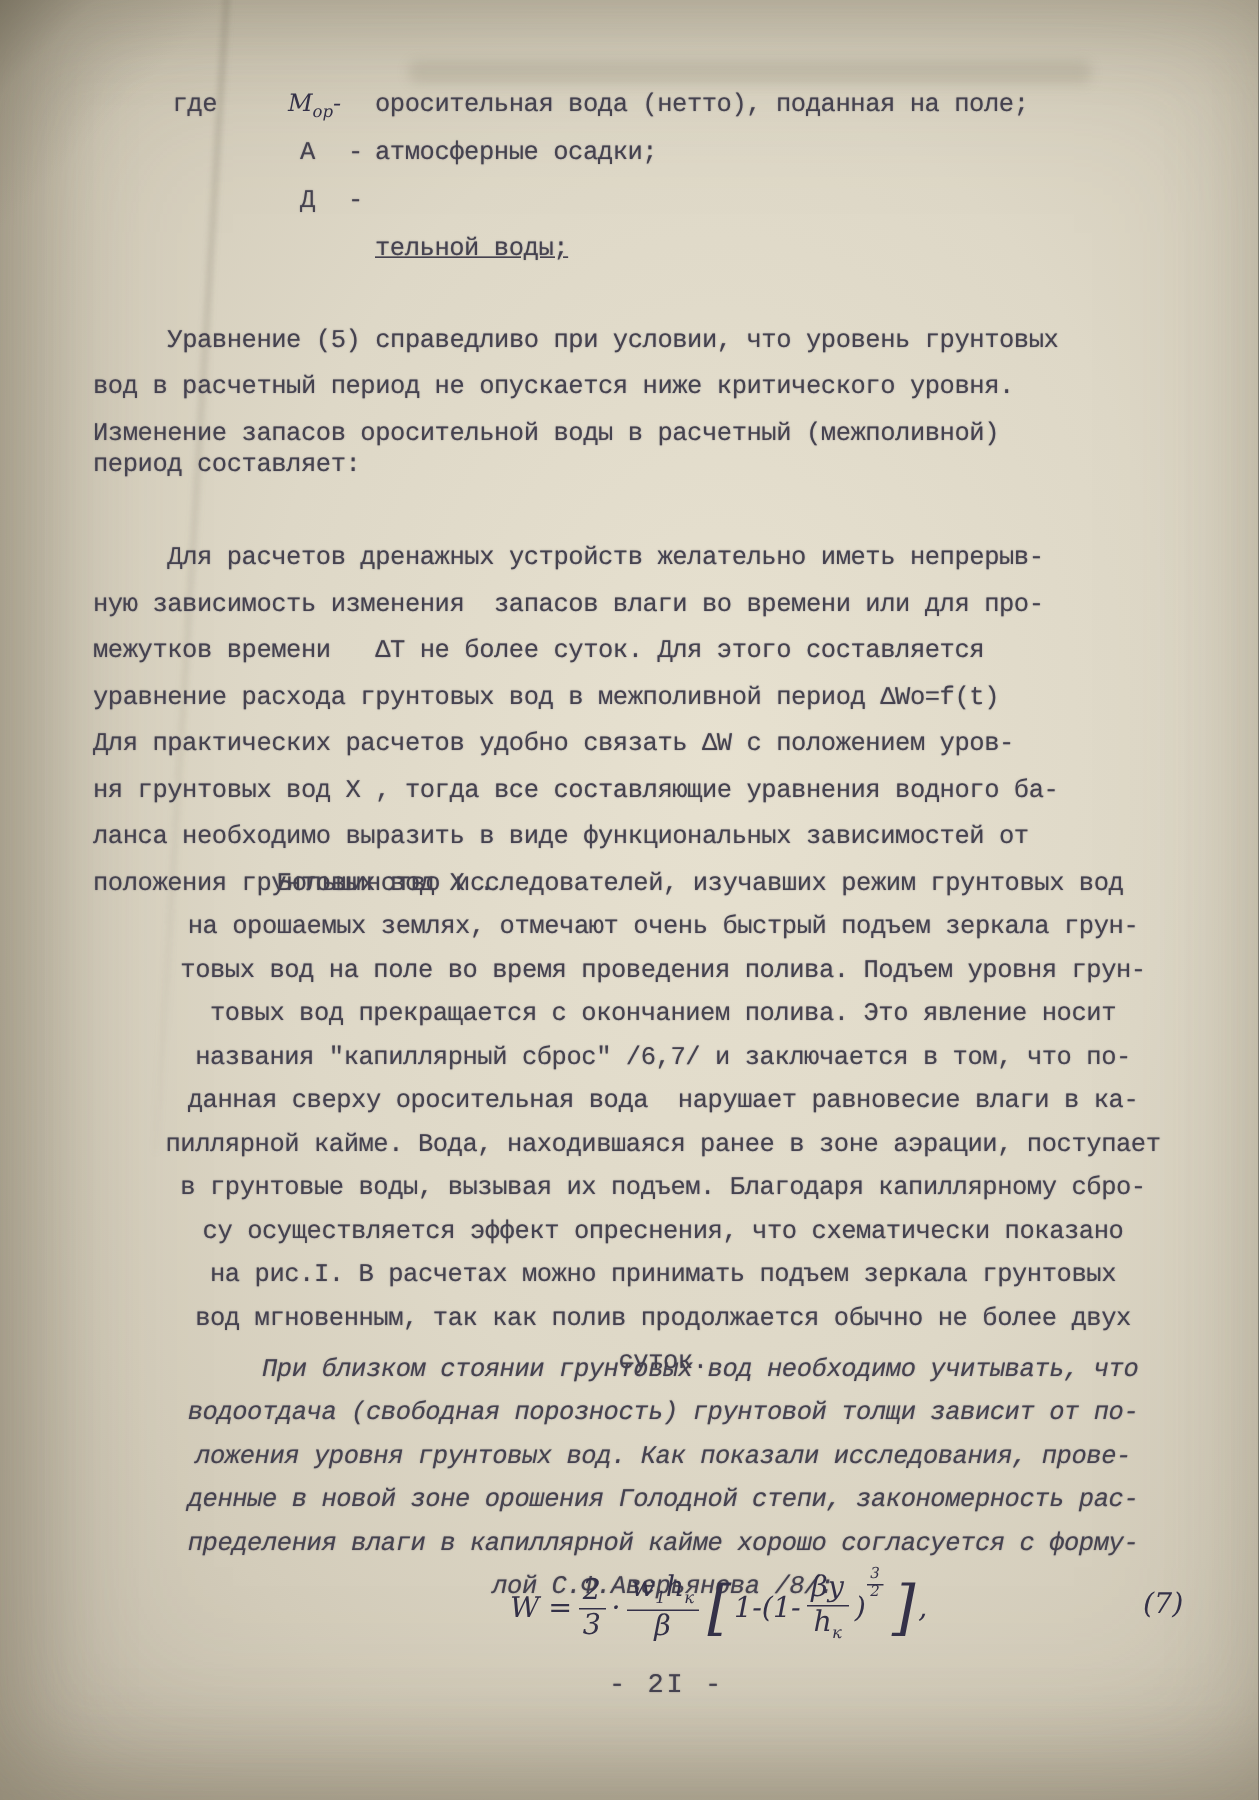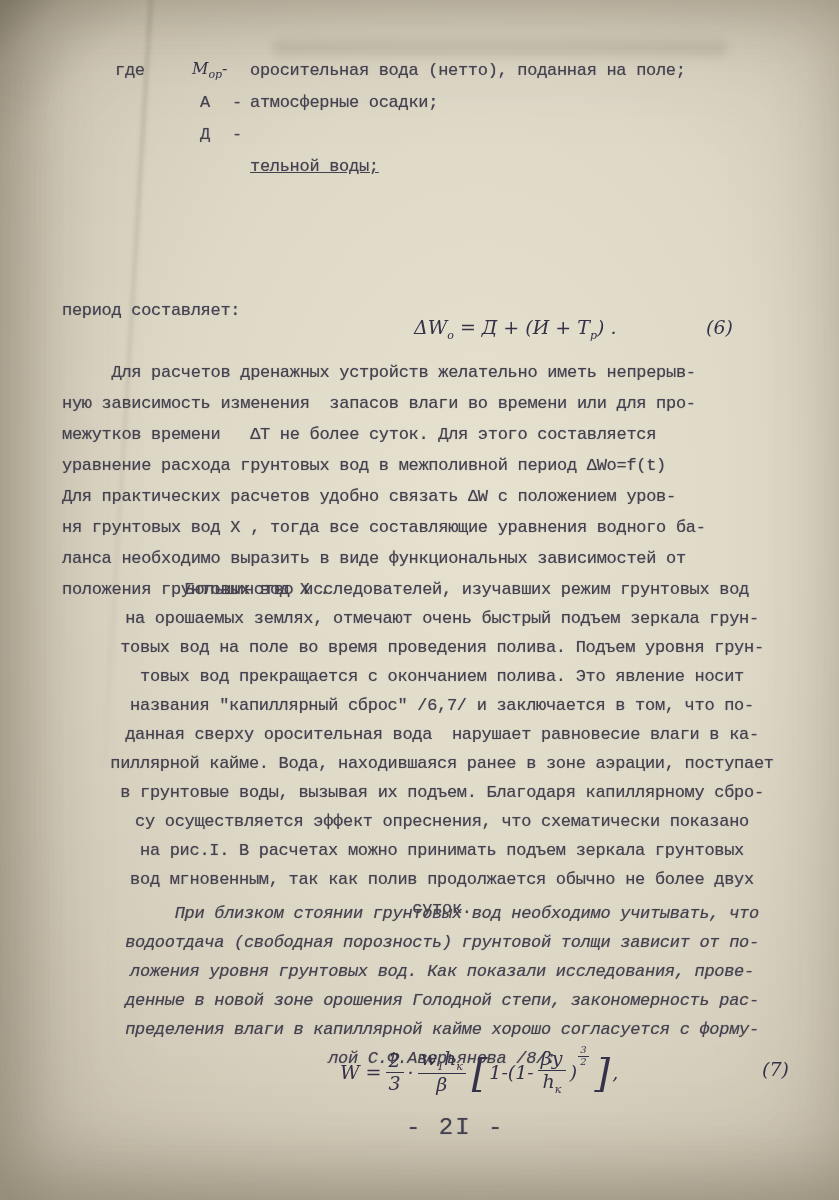--- a/index.html
+++ b/index.html
@@ -51,21 +51,21 @@
   .f7{position:absolute;top:1040px;left:62px;width:760px;height:64px;font-size:19px;}
   .f7body{position:absolute;left:278px;top:0;display:flex;align-items:center;height:64px;}
   .f7label{position:absolute;left:700px;top:18px;}
   .frac{display:inline-block;text-align:center;vertical-align:middle;margin:0 4px;line-height:1.05;}
   .frac .fnum{display:block;padding:0 3px 1px 3px;border-bottom:1.6px solid #343148;}
   .frac .fden{display:block;padding:1px 3px 0 3px;}
   .bigb{font-size:40px;font-weight:400;line-height:0;vertical-align:middle;margin:0 2px;}
   .exp{display:inline-block;vertical-align:top;transform:translateY(-16px);font-size:10px;margin-left:1px;}
   .exp .fnum{border-bottom:1px solid #343148;padding:0 2px;}
   .exp .fden{padding:0 2px;}
-  .pageno{position:absolute;left:406px;top:1114px;font-size:24px;letter-spacing:2px;}
+  .pageno{position:absolute;left:406px;top:1114px;font-size:18px;letter-spacing:2px;}
 </style>
 </head>
 <body>
 
 <div class="page">
 
   <div class="corner-fold"></div>
   <div class="crease"></div>
   <div class="ghost"></div>
 
@@ -80,26 +80,25 @@
       <span class="wdash tw">-</span>
       <span class="wdesc tw">атмосферные осадки;</span>
     </div>
     <div class="wrow tall">
       <span class="wsym2 tw">Д</span>
       <span class="wdash tw">-</span>
       <span class="wdesc2 tw">тельной воды;</span>
     </div>
   </div>
 
+  <div class="para tw lh31 p1">     Уравнение (5) справедливо при условии, что уровень грунтовых
+вод в расчетный период не опускается ниже критического уровня.
+Изменение запасов оросительной воды в расчетный (межполивной)</div>
   <div class="tw bold pbold">период составляет:</div>
 
-  <div class="f6">
-    <span class="f6body hw"><span>ΔW</span><sub>о</sub><span> = Д + (И + Т</span><sub>р</sub><span>) .</span></span>
-    <span class="f6label hw">(6)</span>
-  </div>
 
   <div class="para tw lh31 p2">     Для расчетов дренажных устройств желательно иметь непрерыв-
 ную зависимость изменения  запасов влаги во времени или для про-
 межутков времени   ΔТ не более суток. Для этого составляется
 уравнение расхода грунтовых вод в межполивной период ΔWо=f(t)
 Для практических расчетов удобно связать ΔW с положением уров-
 ня грунтовых вод X , тогда все составляющие уравнения водного ба-
 ланса необходимо выразить в виде функциональных зависимостей от
 положения грунтовых вод X .</div>
 

